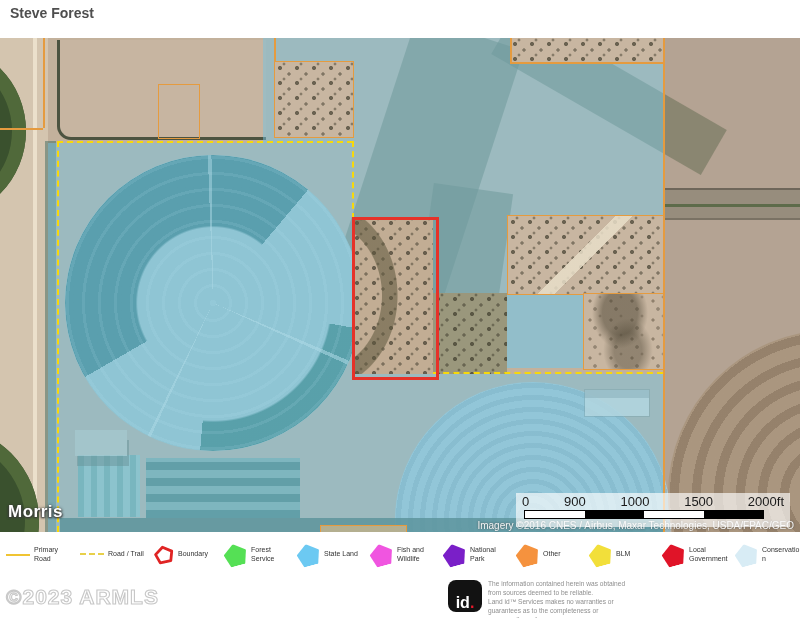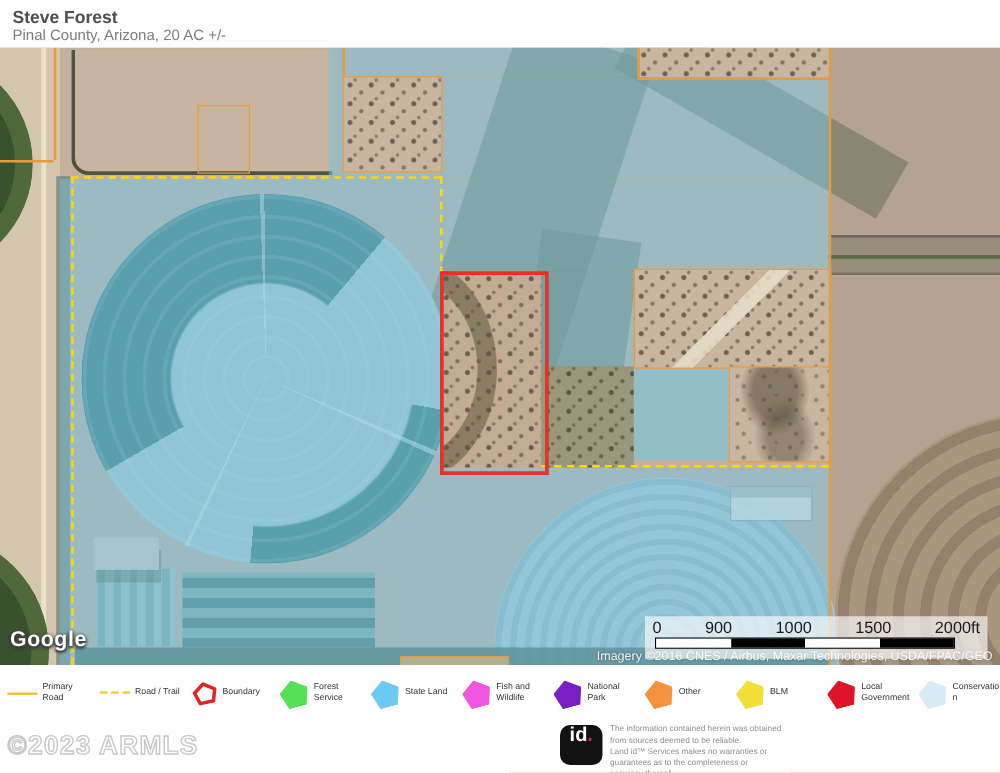--- a/index.html
+++ b/index.html
@@ -136,30 +136,29 @@
   .lg-dash{width:24px;height:0;border-top:2px dashed #e8d04a;}
   .penta{width:23px;height:22px;clip-path:polygon(50% 0%,100% 38%,81% 100%,19% 100%,0% 38%);transform:rotate(-15deg);}
   .penta-outline{transform:rotate(-12deg);display:block;}
 
   
   #footer{position:absolute;left:0;top:577px;width:632px;height:41px;background:#fff;z-index:40;}
   #armls{position:absolute;left:6px;top:8px;font-size:21px;font-weight:bold;color:transparent;
      -webkit-text-stroke:1.1px #c7c7c7;letter-spacing:1px;}
   #disclaimer{position:absolute;right:6px;top:3px;display:flex;align-items:flex-start;gap:6px;width:178px;}
   #id-logo{width:34px;height:32px;background:#121212;border-radius:8px;color:#fff;font-weight:bold;font-size:16px;
-     display:flex;align-items:flex-start;justify-content:center;flex:0 0 auto;}
+     display:flex;align-items:flex-end;justify-content:center;flex:0 0 auto;}
   #id-logo .dot{color:#e8192c;}
   #disc-text{font-size:6.6px;color:#8f8f8f;line-height:1.35;}
 </style>
 </head>
 <body>
 
 <div id="header">
   <div class="title">Steve Forest</div>
-  <div class="subtitle">Pinal County, Arizona, 20 AC +/-</div>
 </div>
 
 <div id="map">
   <div class="abs speck" id="base"></div>
   <div class="abs" id="left-strip"></div>
   <div class="abs" id="left-road"></div>
   <div class="abs speck" id="right-farm"></div>
   <div class="abs" id="right-road"></div>
   <div class="abs" id="right-canal"></div>
 
@@ -211,21 +210,21 @@
   <div class="abs orangeH" id="oH24"></div>
   <div class="abs orangeV" id="oV510"></div>
   <div class="abs orangeV" id="oV274"></div>
   <div class="abs orangeV" id="oV43"></div>
   <div class="abs orangeH" id="oH90"></div>
   <div class="abs" id="oSmall"></div>
   <div class="abs" id="oBottom"></div>
 
   <div class="abs" id="boundary-rect"></div>
 
-  <div class="abs" id="google-logo">Google</div>
+  <div class="abs" id="google-logo">Morris</div>
   <div class="abs" id="attribution">Imagery ©2016 CNES / Airbus, Maxar Technologies, USDA/FPAC/GEO</div>
 
   <div class="abs" id="scalebar">
     <div id="scale-labels">
       <span>0</span>
       <span>900</span>
       <span>1000</span>
       <span>1500</span>
       <span>2000ft</span>
     </div>

